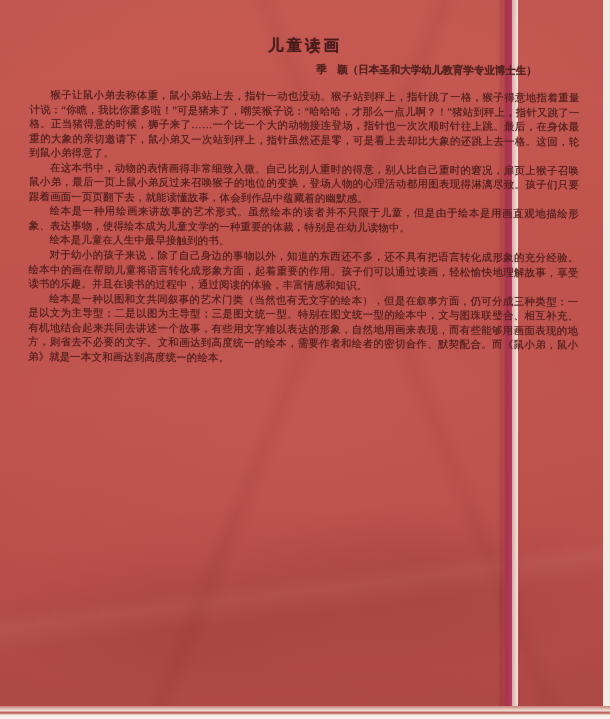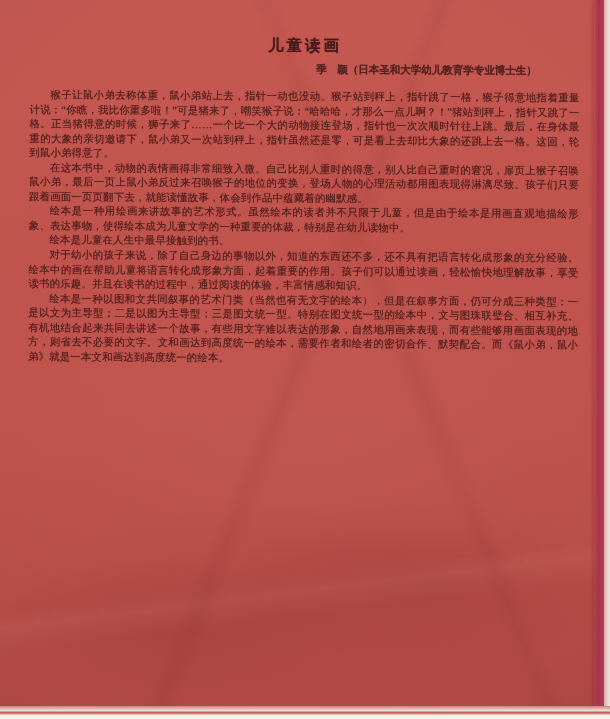--- a/index.html
+++ b/index.html
@@ -2,21 +2,21 @@
 <html><head>
 <meta charset="utf-8">
 <style>
   html,body{margin:0;padding:0;}
   body{
     width:610px;height:719px;overflow:hidden;
     background:#f2ece4;
     font-family:"Liberation Serif","DejaVu Serif",serif;
   }
   .scan{
-    position:relative;width:610px;height:719px;
+    position:relative;width:518px;height:719px;
   }
   
   .paper{
     position:absolute;left:0;top:0;width:603px;height:712px;
     background:
       radial-gradient(ellipse 420px 160px at 47% 86%, rgba(90,18,18,0.10), rgba(90,18,18,0) 70%),
       radial-gradient(ellipse 300px 120px at 72% 82%, rgba(80,15,15,0.10), rgba(80,15,15,0) 70%),
       radial-gradient(ellipse 260px 100px at 28% 88%, rgba(85,18,18,0.08), rgba(85,18,18,0) 70%),
       radial-gradient(ellipse 500px 260px at 50% 60%, rgba(255,190,160,0.05), rgba(255,190,160,0) 75%),
       radial-gradient(ellipse 700px 500px at 50% 45%, rgba(0,0,0,0) 60%, rgba(60,10,10,0.10) 100%),

